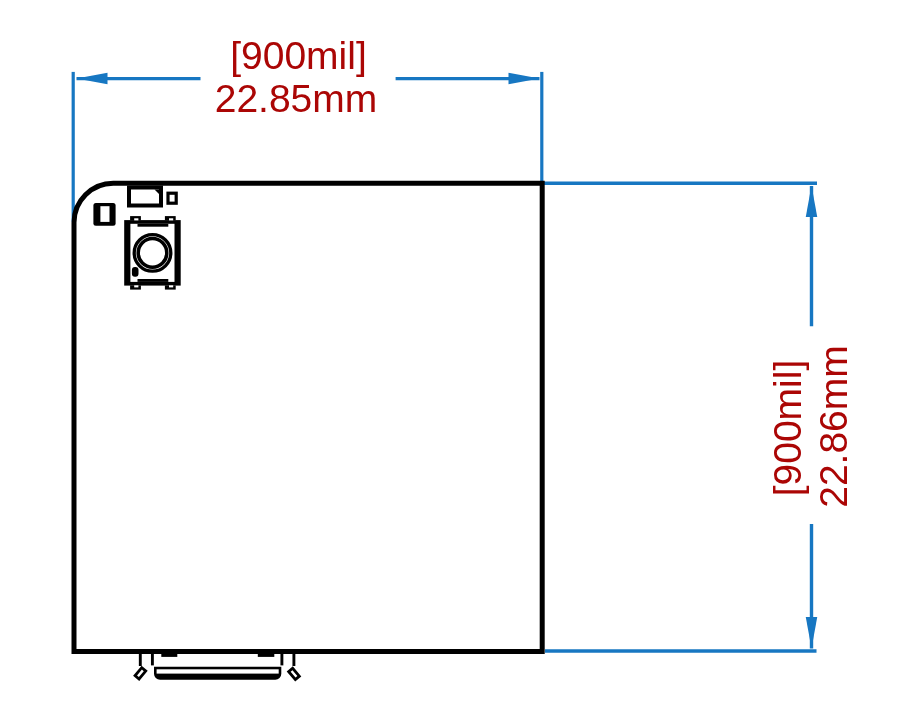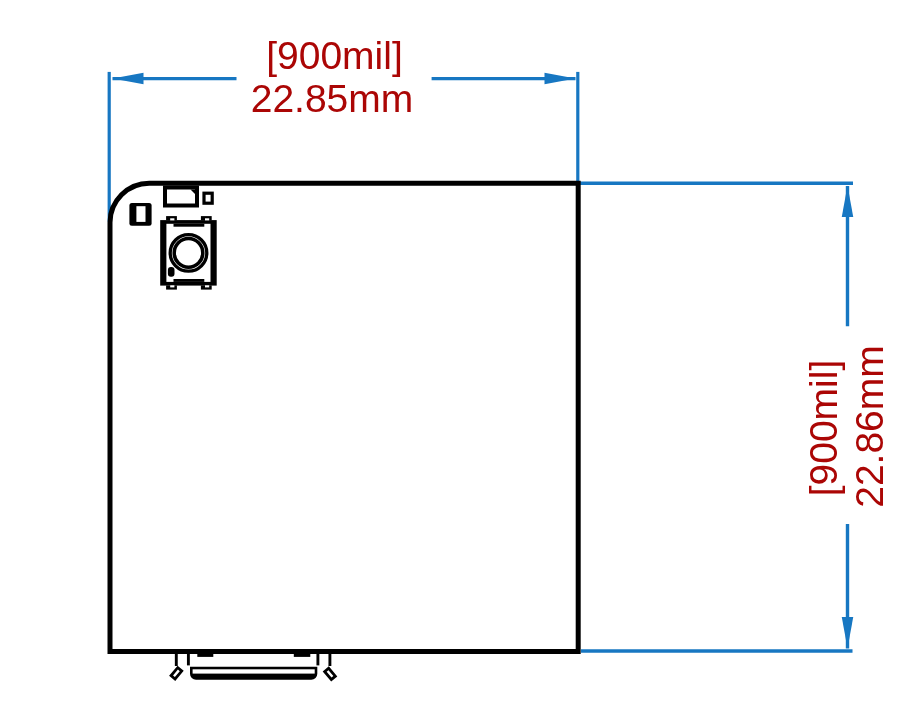--- a/index.html
+++ b/index.html
@@ -1,16 +1,16 @@
 <!DOCTYPE html>
 <html><head>
 <meta charset="utf-8">
 <style>
   html,body{margin:0;padding:0;background:#ffffff;}
-  #page{position:relative;width:867px;height:714px;background:#ffffff;overflow:hidden;margin-left:36px;}
+  #page{position:relative;width:867px;height:714px;background:#ffffff;overflow:hidden;}
   svg{position:absolute;left:0;top:0;}
   text{font-family:"Liberation Sans",sans-serif;}
 </style>
 </head>
 <body>
 <div id="page">
 <svg width="909" height="714" viewBox="0 0 909 714">
 
   <g stroke="#1777c2" fill="none">
 

